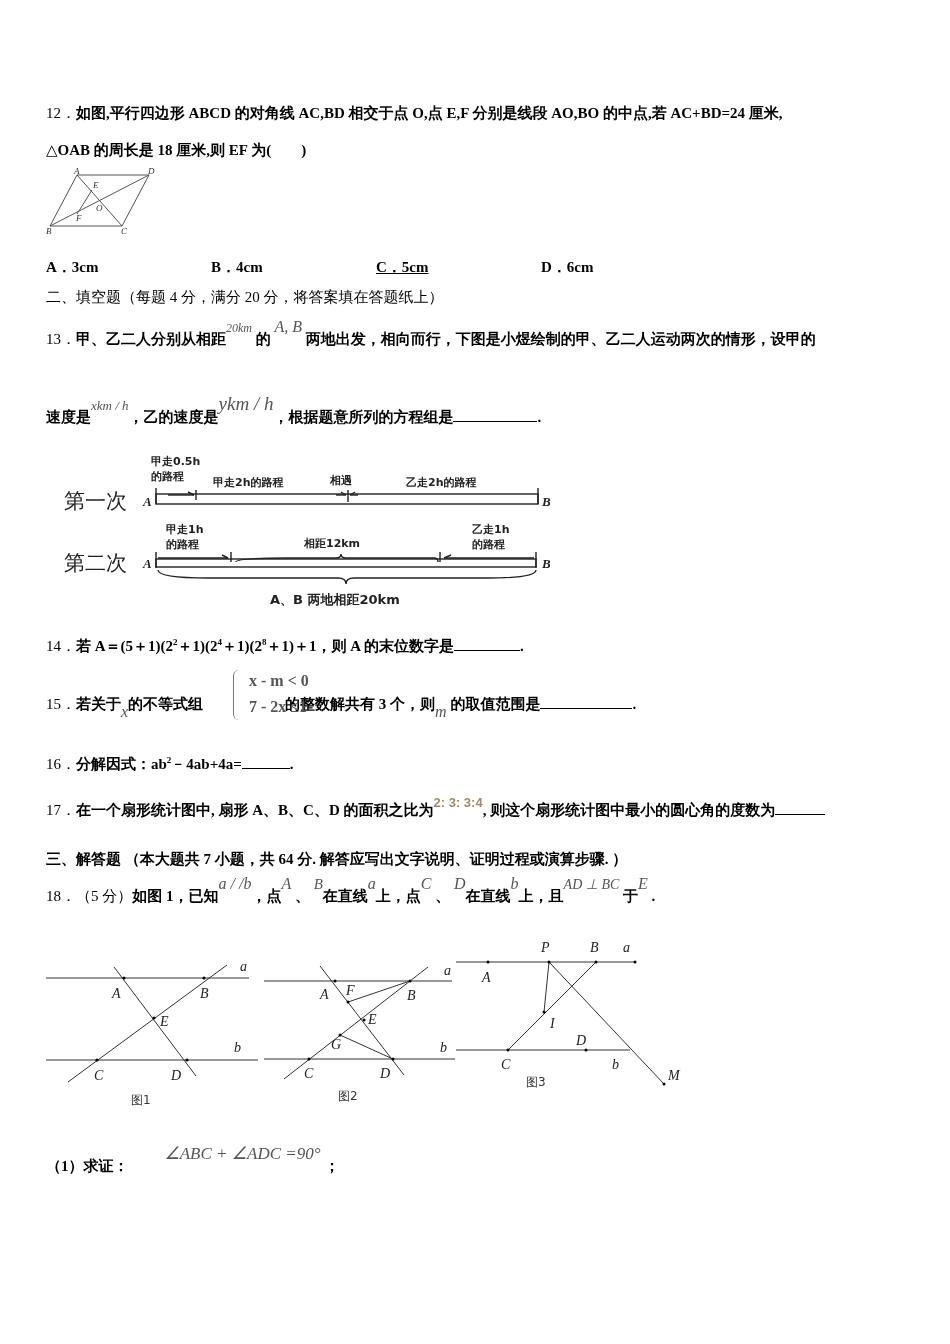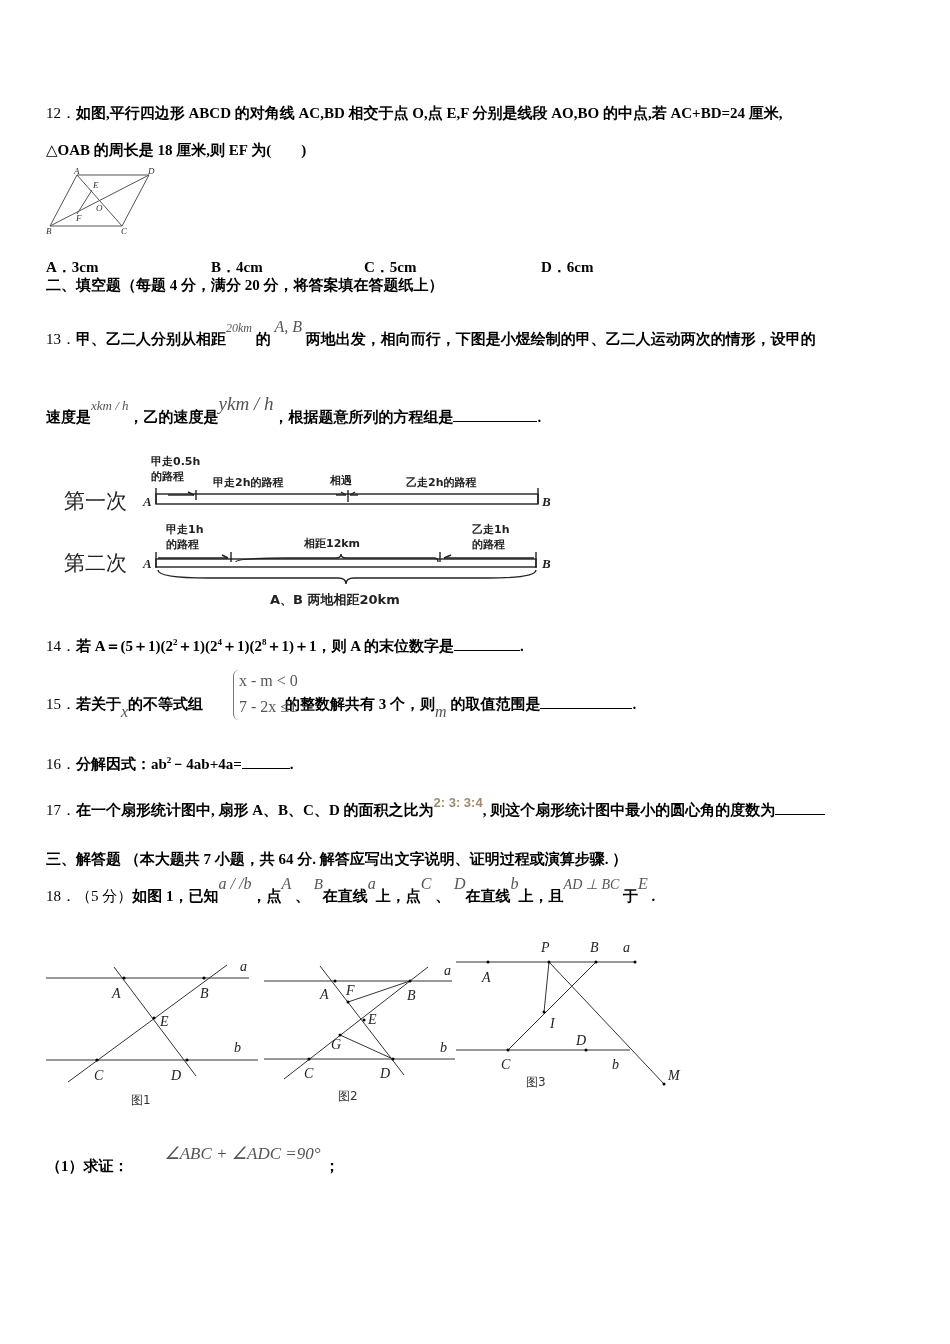--- a/index.html
+++ b/index.html
@@ -8,21 +8,21 @@
     .line { position: absolute; left: 46px; font-size: 15px; white-space: nowrap; font-weight: bold; }
     .num { font-weight: normal; }
     .math { font-family: "Liberation Serif", serif; font-style: italic; font-weight: normal; color: #555; font-size: 15px; }
     .math-up { position: relative; top: -12px; }
     .math-down { position: relative; top: 8px; }
     .blank { display: inline-block; border-bottom: 1px solid #000; height: 14px; vertical-align: baseline; }
     .opt { position: absolute; top: 258px; font-size: 15px; font-weight: bold; }
     .fig { position: absolute; }
     .fig svg { display: block; }
     .sys { position: absolute; left: 233px; top: 668px; font-family: "Liberation Serif", serif; font-size: 16px; color: #555; }
-    .sys .row { height: 26px; line-height: 26px; padding-left: 6px; }
+    .sys .row { height: 26px; line-height: 26px; padding-left: 16px; font-weight: bold; }
     .sys .brace { position: absolute; left: 0; top: 2px; width: 5px; height: 50px; border-left: 1px solid #777; border-radius: 6px 0 0 6px; }
     .ratio { font-family: "Liberation Sans", sans-serif; font-weight: bold; font-size: 13px; color: #a08a6a; position: relative; top: -8px; }
     sup { font-size: 9px; }
   </style>
 </head>
 <body>
 
 <div class="line" style="top:104px;">
   <span class="num">12．</span><span>如图,平行四边形 ABCD 的对角线 AC,BD 相交于点 O,点 E,F 分别是线段 AO,BO 的中点,若 AC+BD=24 厘米,</span>
 </div>
@@ -43,24 +43,24 @@
       <text x="77" y="66">C</text>
       <text x="49" y="20">E</text>
       <text x="32" y="53">F</text>
       <text x="52" y="43">O</text>
     </g>
   </svg>
 </div>
 
 <div class="opt" style="left:46px;">A．3cm</div>
 <div class="opt" style="left:211px;">B．4cm</div>
-<div class="opt" style="left:364px;">C．5cm</div>
+<div class="opt" style="left:376px;text-decoration:underline;">C．5cm</div>
 <div class="opt" style="left:541px;">D．6cm</div>
 
-<div class="line" style="top:276px; font-weight:bold;">二、填空题（每题 4 分，满分 20 分，将答案填在答题纸上）</div>
+<div class="line" style="top:288px; font-weight:normal;">二、填空题（每题 4 分，满分 20 分，将答案填在答题纸上）</div>
 
 <div class="line" style="top:330px;">
   <span class="num">13．</span><span>甲、乙二人分别从相距</span><span class="math math-up" style="font-size:12px;">20km</span> <span>的</span> <span class="math math-up" style="font-size:16px;">A, B</span> <span>两地出发，相向而行，下图是小煜绘制的甲、乙二人运动两次的情形，设甲的</span>
 </div>
 <div class="line" style="top:405px;">
   <span>速度是</span><span class="math math-up" style="font-size:13px;">xkm / h</span><span>，乙的速度是</span><span class="math math-up" style="font-size:19px;">ykm / h</span><span>，根据题意所列的方程组是</span><span class="blank" style="width:84px;"></span><span>.</span>
 </div>
 
 <div class="fig" style="left:58px; top:452px;">
   <svg width="520" height="160" viewBox="0 0 520 160">

